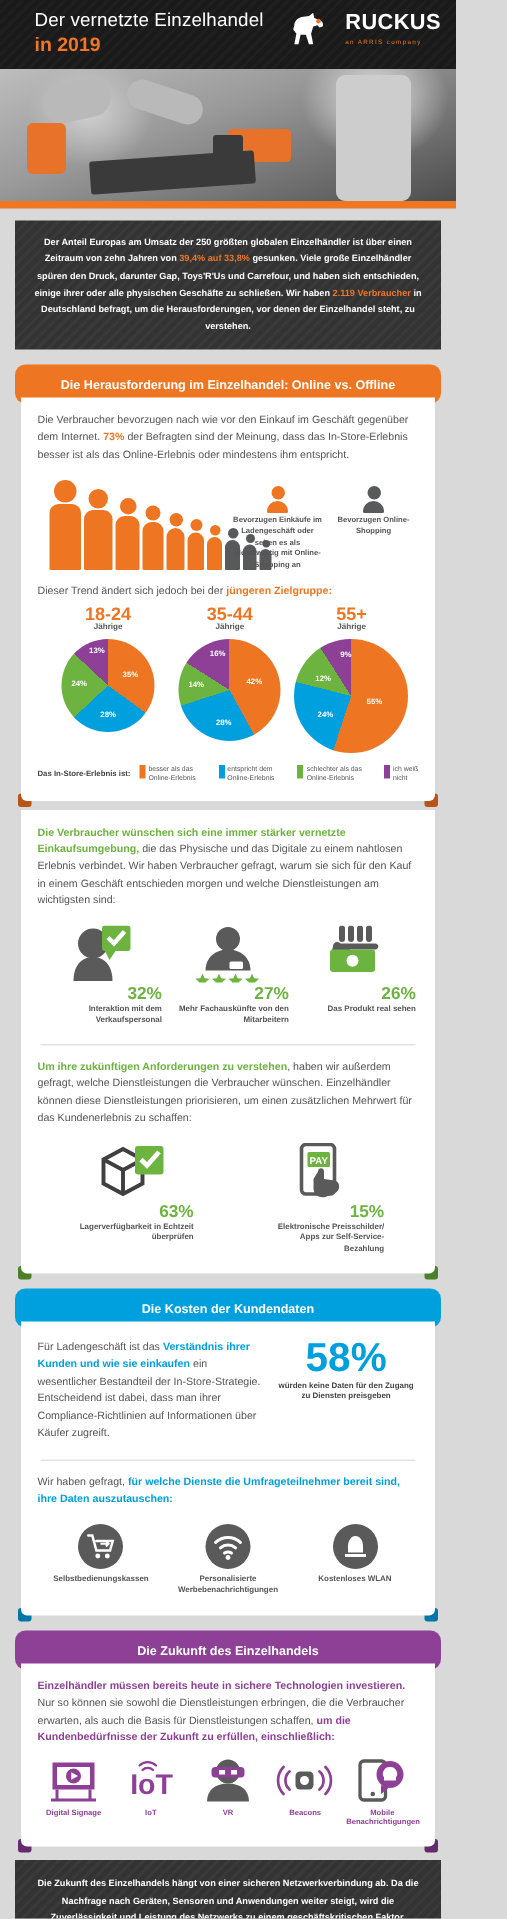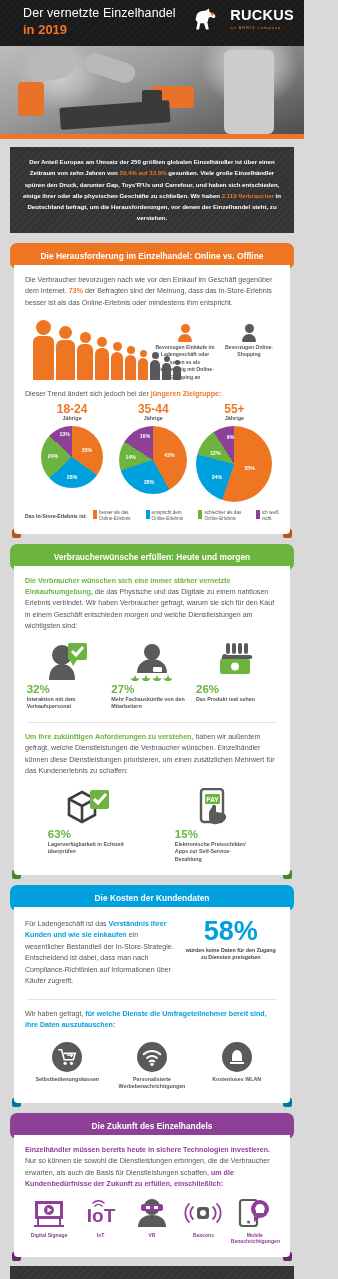--- a/index.html
+++ b/index.html
@@ -86,21 +86,21 @@
   .pie { border-radius:50%; margin:5px auto 0; position:relative; }
   .pl { position:absolute; color:#fff; font-weight:bold; font-size:5.2px; transform:translate(-50%,-50%); }
 
   .pie-legend { display:flex; align-items:center; margin-top:8px; gap:3px; }
   .pie-legend .lbl { font-size:5.2px; font-weight:bold; color:#444; white-space:nowrap; }
   .pli { display:flex; gap:2px; align-items:flex-start; margin-left:3px;}
   .sw { width:4px; height:9px; flex:none; }
   .pli .t { font-size:4.6px; color:#555; line-height:1.25; }
 
   
-  .stats3 { display:flex; justify-content:space-around; margin-top:9px; text-align:left; }
+  .stats3 { display:flex; justify-content:space-around; margin-top:9px; text-align:right; }
   .stat { width:32%; }
   .stat .ico { height:40px; display:flex; align-items:center; justify-content:center; }
   .stat .num { color:#6cb33f; font-weight:bold; font-size:11.5px; margin-top:1px; }
   .stat .cap { font-size:5.3px; font-weight:bold; color:#555; line-height:1.4; margin-top:1px; }
   .divider { height:1px; background:#e2e2e2; margin:11px 2px 9px; }
 
   .big58-row { display:flex; gap:8px; align-items:flex-start; margin-top:2px; }
   .big58 { color:#00a0df; font-weight:bold; font-size:27px; line-height:.95; text-align:center; }
   .big58-cap { font-size:5.3px; font-weight:bold; color:#444; line-height:1.4; text-align:center; margin-top:2px;}
 
@@ -279,21 +279,20 @@
             <div class="sw" style="background:#8e3f96;"></div>
             <div class="t">ich weiß nicht</div>
           </div>
       </div>
     </div>
   </div>
 
   <div class="section">
     <div class="ear l green"></div>
     <div class="ear r green"></div>
-    <div class="sec-head green">Verbraucherwünsche erfüllen: Heute und morgen</div>
     <div class="sec-body">
       <div class="p">
         <b class="green">Die Verbraucher wünschen sich eine immer stärker vernetzte Einkaufsumgebung,</b><span> die das Physische und das Digitale zu einem nahtlosen Erlebnis verbindet. Wir haben Verbraucher gefragt, warum sie sich für den Kauf in einem Geschäft entschieden morgen und welche Dienstleistungen am wichtigsten sind:</span>
       </div>
 
       <div class="stats3">
         <div class="stat">
           <div class="ico">
             <svg width="42" height="38" viewBox="0 0 42 38">
                 <circle cx="16" cy="12" r="10" fill="#5a5a5a"></circle>
@@ -377,21 +376,21 @@
     </div>
   </div>
 
   <div class="section">
     <div class="ear l blue"></div>
     <div class="ear r blue"></div>
     <div class="sec-head blue">Die Kosten der Kundendaten</div>
     <div class="sec-body">
       <div class="big58-row">
         <div class="p" style="flex:1;">
-          <span>Für Ladengeschäft ist das </span><b class="blue">Verständnis ihrer Kunden und wie sie einkaufen</b><span> ein wesentlicher Bestandteil der In-Store-Strategie. Entscheidend ist dabei, dass man nach Compliance-Richtlinien auf Informationen über Käufer zugreift.</span>
+          <span>Für Ladengeschäft ist das </span><b class="blue">Verständnis ihrer Kunden und wie sie einkaufen</b><span> ein wesentlicher Bestandteil der In-Store-Strategie. Entscheidend ist dabei, dass man ihrer Compliance-Richtlinien auf Informationen über Käufer zugreift.</span>
         </div>
         <div style="width:38%;">
           <div class="big58">58%</div>
           <div class="big58-cap">würden keine Daten für den Zugang zu Diensten preisgeben</div>
         </div>
       </div>
 
       <div class="divider"></div>
 
       <div class="p">

